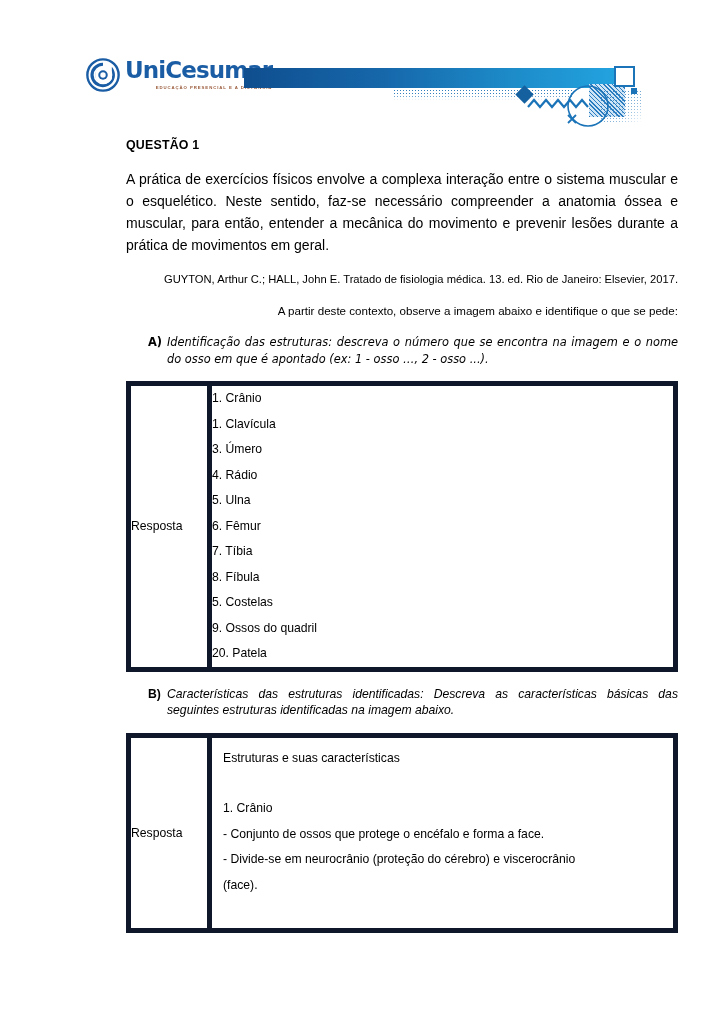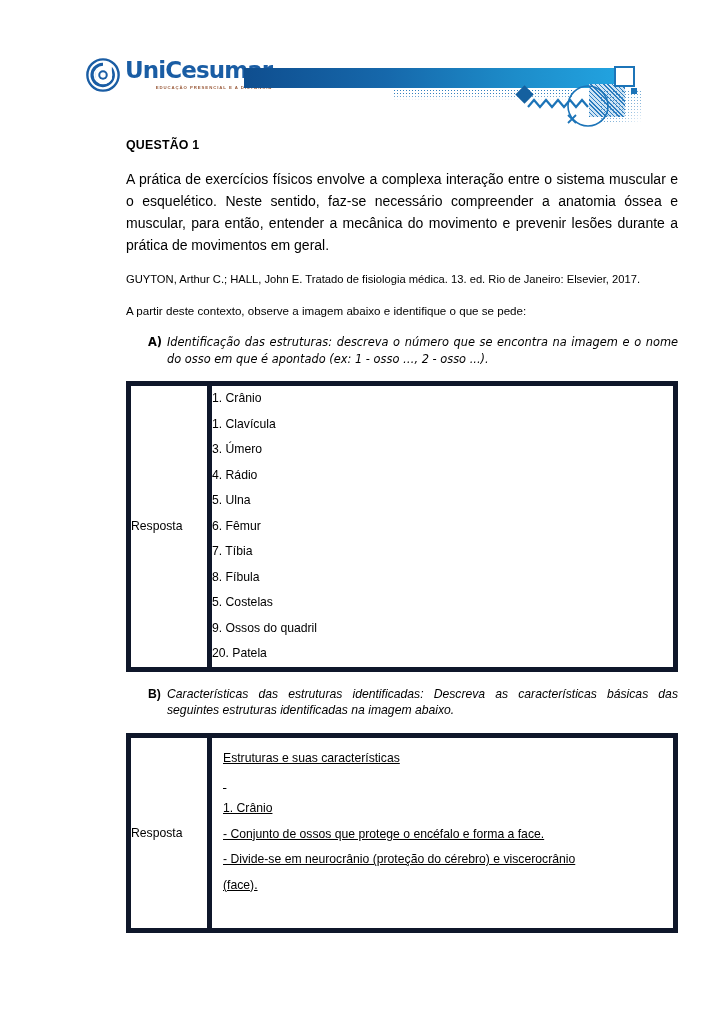--- a/index.html
+++ b/index.html
@@ -163,26 +163,27 @@
     font-size: 14px;
     line-height: 22px;
     margin: 0 0 16px 0;
     text-align: justify;
     text-justify: inter-word;
   }
   p.citation {
     font-size: 11.2px;
     line-height: 15.4px;
     margin: 0 0 16px 0;
-    text-align: left;
+    text-align: right;
   }
   p.prompt {
     font-size: 11.6px;
     line-height: 16px;
     margin: 0 0 15px 0;
+    text-align: right;
   }
 
   
   .item {
     display: flex;
     margin: 0 0 14px 0;
     padding-left: 22px;
   }
   .item .bullet {
     font-size: 12.2px;
@@ -227,21 +228,20 @@
   }
   td.body-cell {
     padding: 13px 10px 13px 11px;
     font-size: 12.2px;
     line-height: 25.5px;
     vertical-align: top;
   }
   td.body-cell.t2 {
     line-height: 25.5px;
     padding: 8px 10px 30px 11px;
-    text-decoration: underline;
   }
   .bone-line { white-space: nowrap; }
   .spacer-line { height: 25px; }
   .just-line {
     text-align: justify;
     text-justify: inter-word;
   }
   .just-line > span { display: inline; }
 </style>
 </head>

